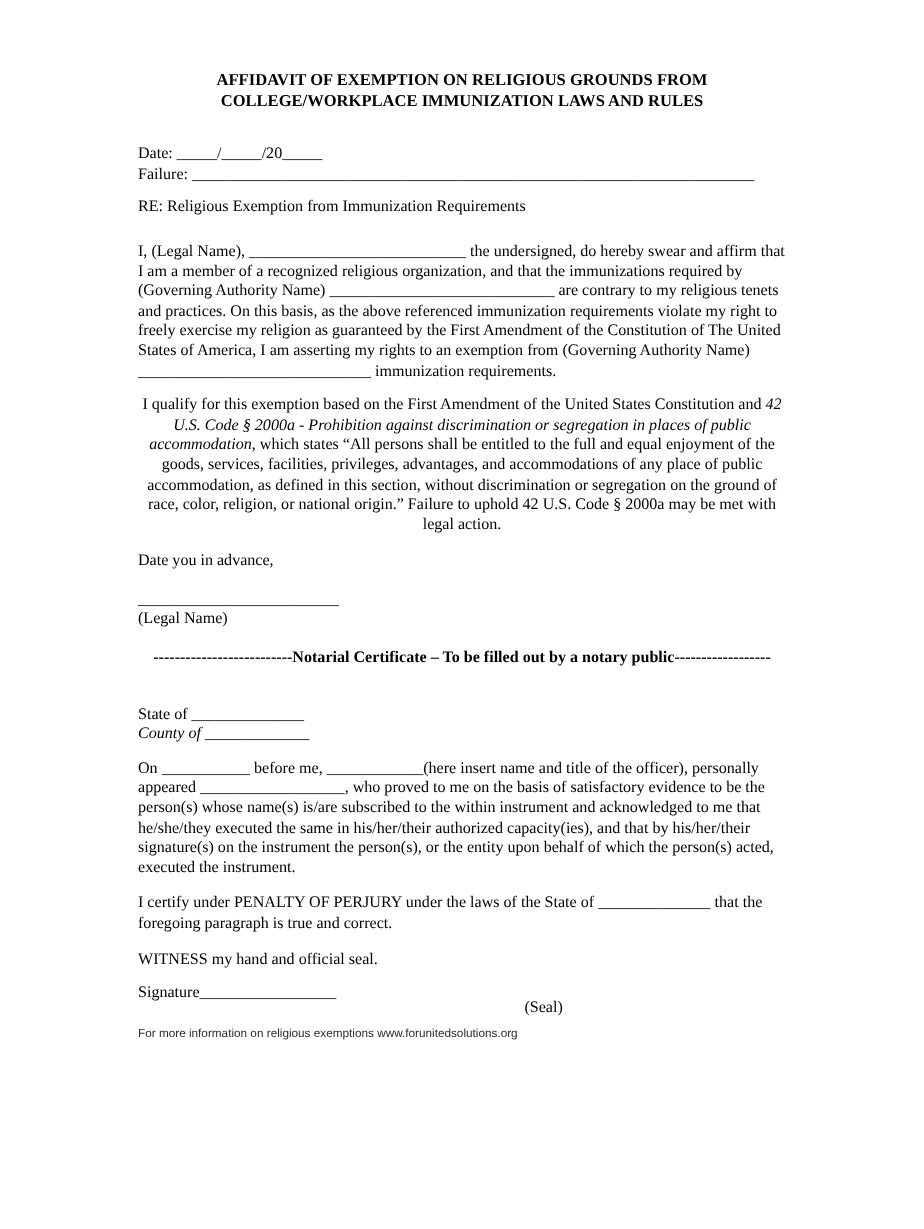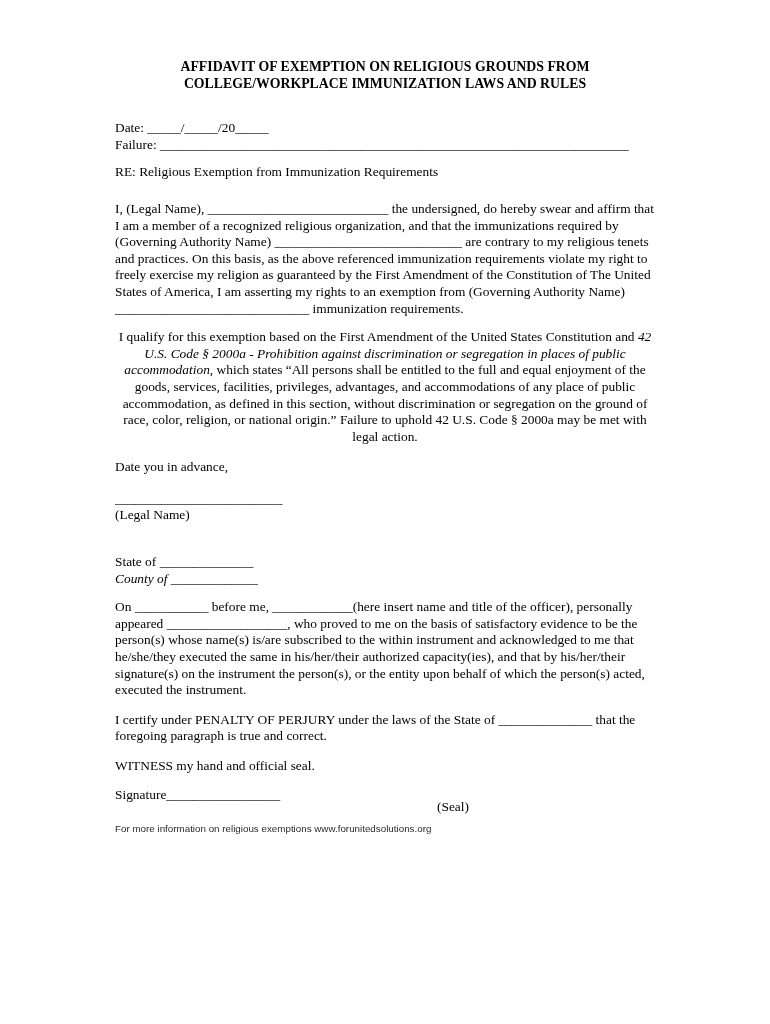--- a/index.html
+++ b/index.html
@@ -87,20 +87,21 @@
 
   <p class="m-p2"><span>I qualify for this exemption based on the First Amendment of the United States Constitution and </span><span class="it">42 U.S. Code § 2000a - Prohibition against discrimination or segregation in places of public accommodation</span><span>, which states “All persons shall be entitled to the full and equal enjoyment of the goods, services, facilities, privileges, advantages, and accommodations of any place of public accommodation, as defined in this section, without discrimination or segregation on the ground of race, color, religion, or national origin.” Failure to uphold 42 U.S. Code § 2000a may be met with legal action.</span></p>
 
 
   <p class="m-thanks">Date you in advance,</p>
 
   <p class="m-sigblank"><span class="blank">_________________________</span></p>
 
   <p class="m-legalname">(Legal Name)</p>
 
+  <p class="notary-heading m-notary">--------------------------Notarial Certificate – To be filled out by a notary public------------------</p>
 
   <p class="m-state"><span>State of </span><span class="blank">______________</span></p>
 
   <p class="m-county"><span>County of </span><span class="blank">_____________</span></p>
 
   <p class="m-ack"><span>On </span><span class="blank">___________</span><span> before me, </span><span class="blank">____________</span><span>(here insert name and title of the officer), personally appeared </span><span class="blank">__________________</span><span>, who proved to me on the basis of satisfactory evidence to be the person(s) whose name(s) is/are subscribed to the within instrument and acknowledged to me that he/she/they executed the same in his/her/their authorized capacity(ies), and that by his/her/their signature(s) on the instrument the person(s), or the entity upon behalf of which the person(s) acted, executed the instrument.</span></p>
 
   <p class="m-certify"><span>I certify under PENALTY OF PERJURY under the laws of the State of </span><span class="blank">______________</span><span> that the foregoing paragraph is true and correct.</span></p>
 
   <p class="m-witness">WITNESS my hand and official seal.</p>

